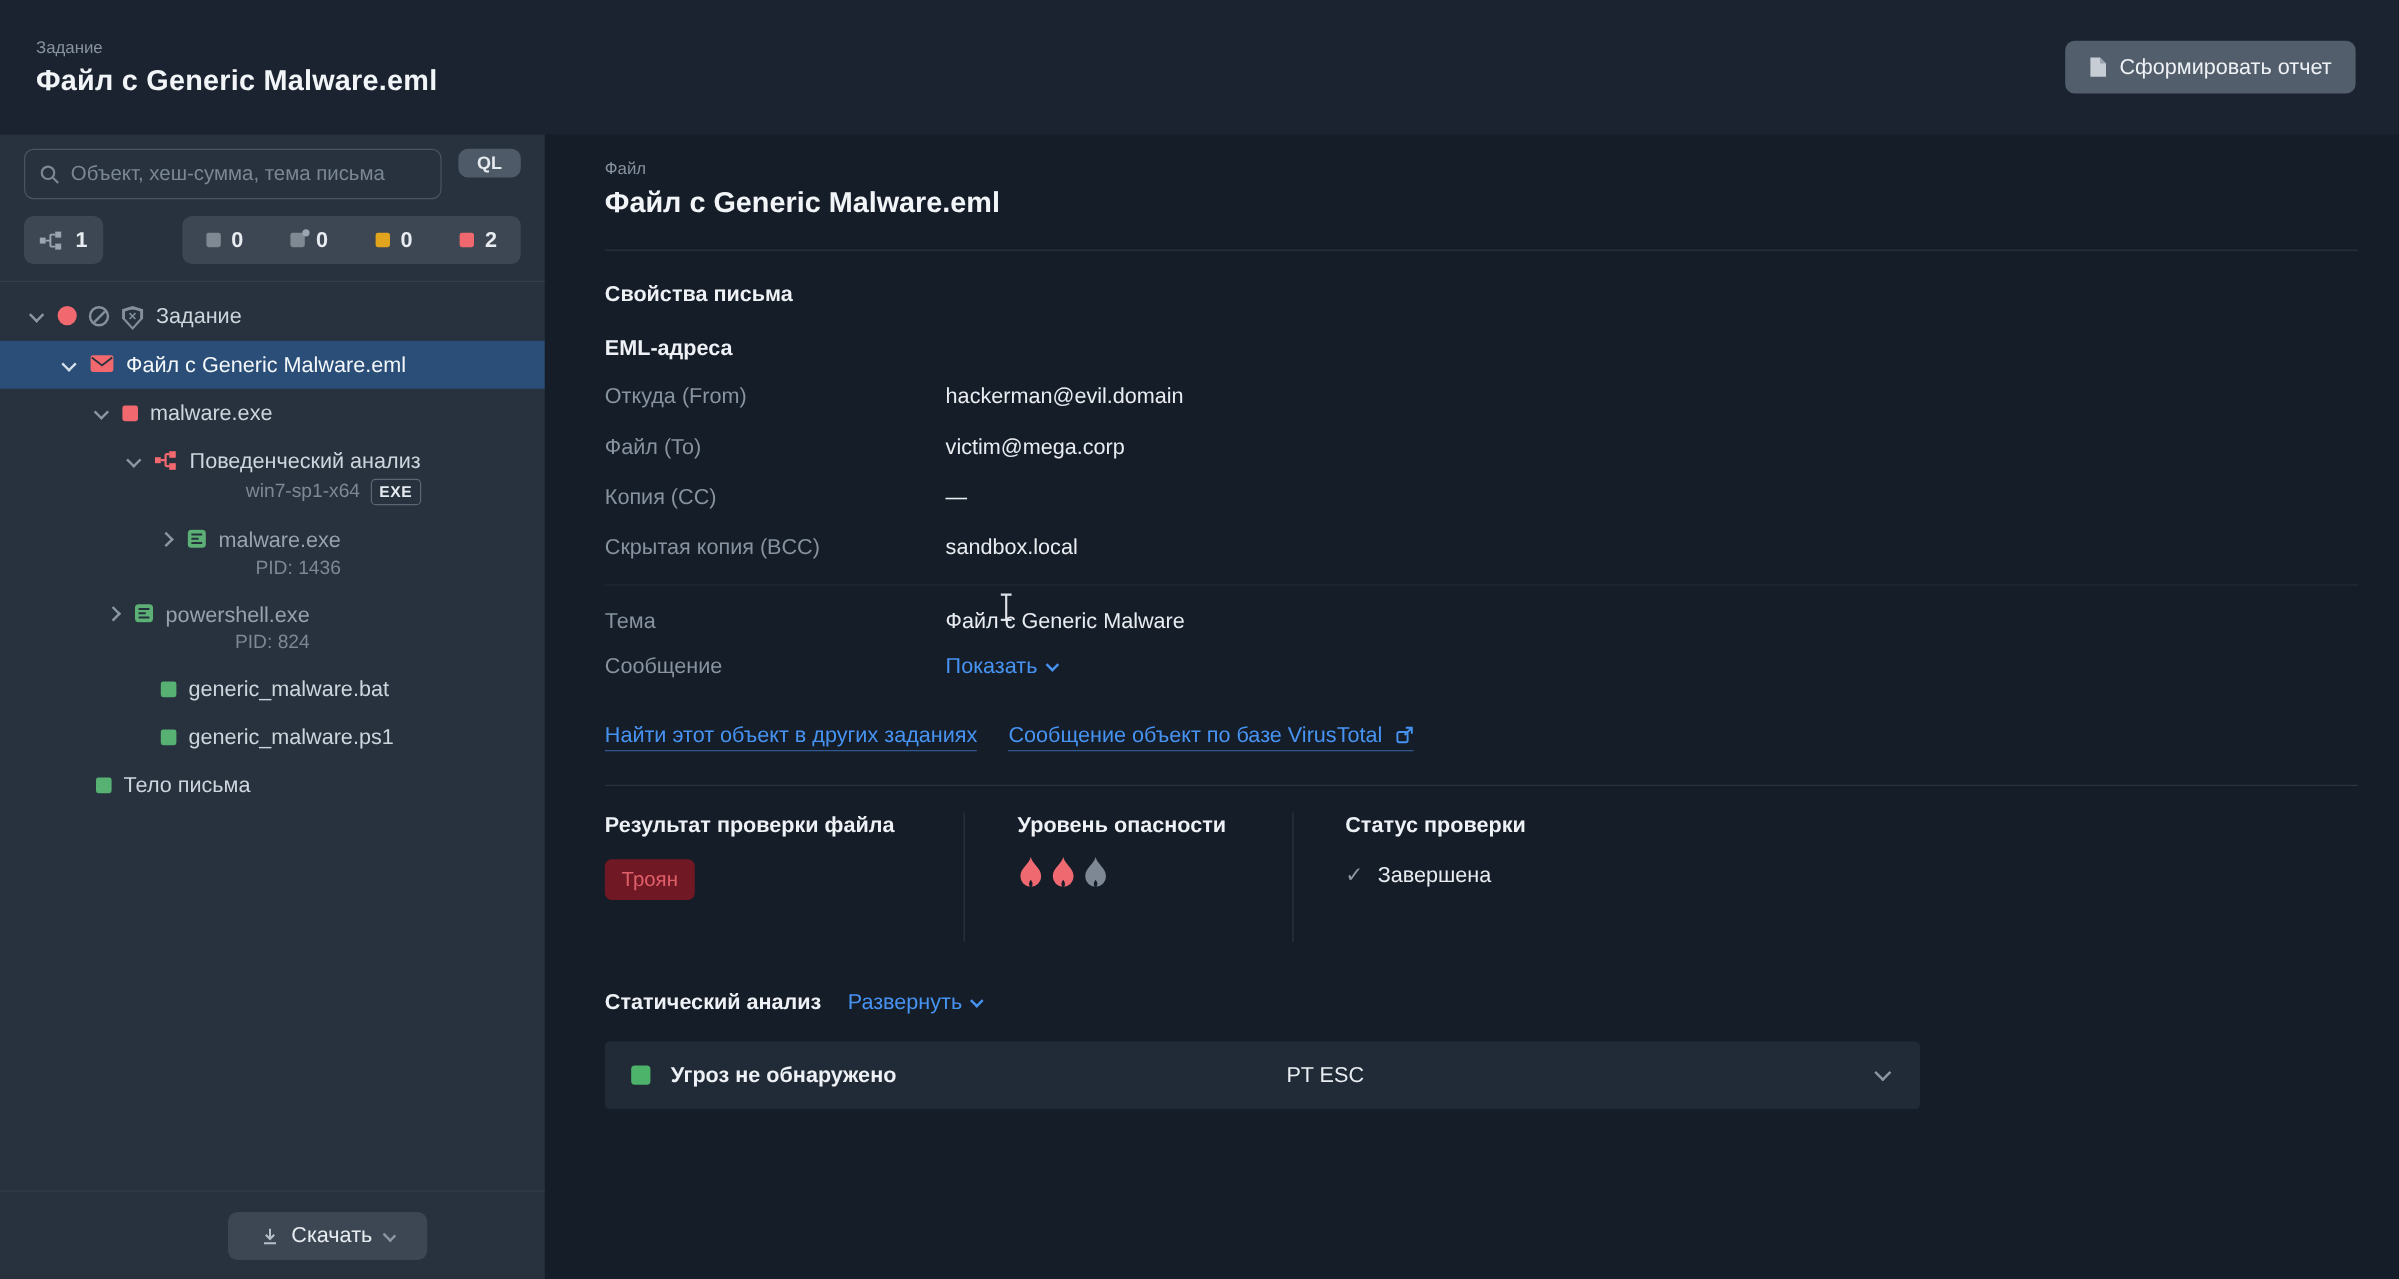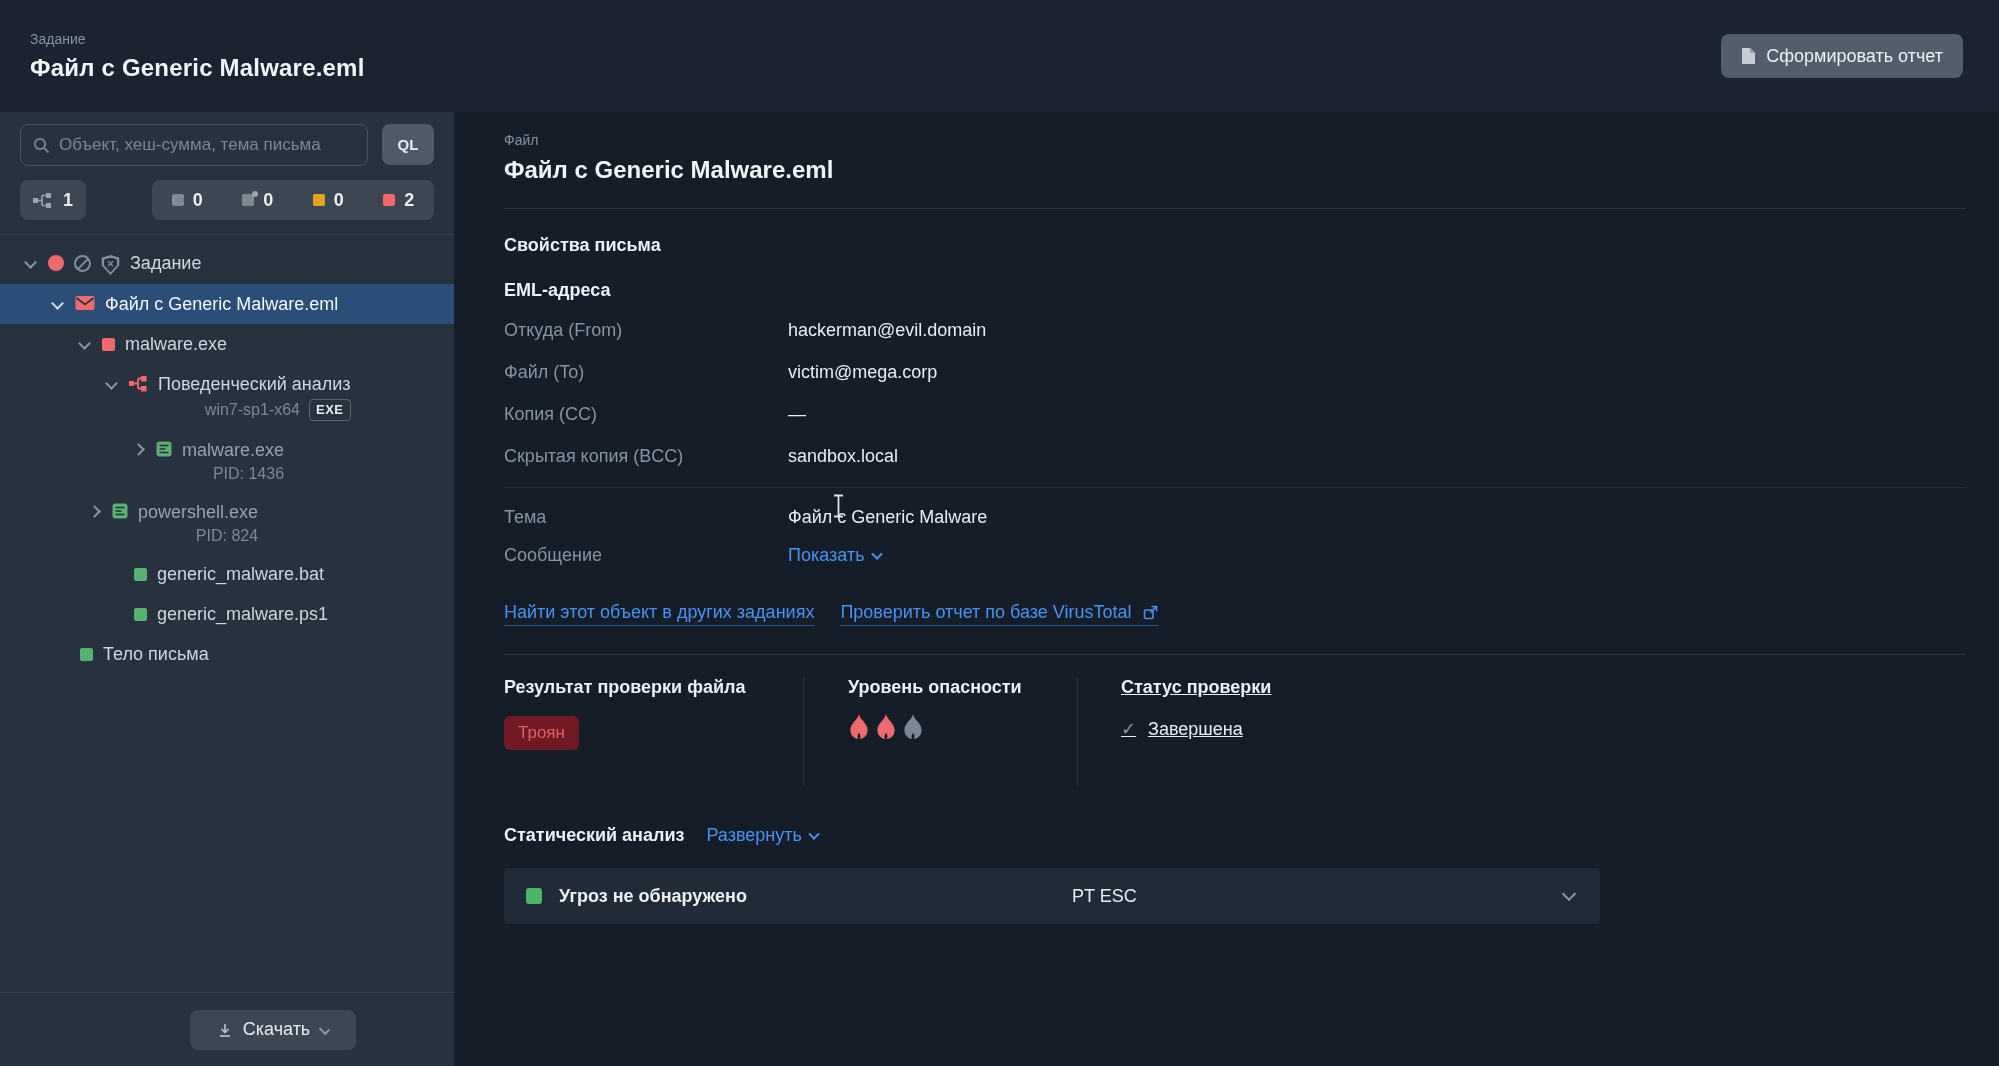--- a/index.html
+++ b/index.html
@@ -14,21 +14,21 @@
   .report-btn { display:flex; align-items:center; gap:10px; background:#525e6b; border:none; border-radius:8px; height:44px; padding:0 20px; color:#eef1f5; font-size:18px; font-family:Liberation Sans, sans-serif; cursor:pointer; }
 
   .body { flex:1; display:flex; min-height:0; }
 
   
   aside { width:454px; flex:0 0 454px; background:#27323e; display:flex; flex-direction:column; position:relative; }
   .search-row { display:flex; margin:12px 20px 0 20px; }
   .search-box { flex:1; height:42px; border:1px solid #49545f; border-radius:8px; display:flex; align-items:center; padding:0 12px; gap:9px; }
   .search-box input { flex:1; min-width:0; background:transparent; border:none; outline:none; color:#dfe5ec; font-size:17px; font-family:inherit; }
   .search-box input::placeholder { color:#7b8793; }
-  .ql-btn { width:52px; height:41px; margin-left:14px; background:#4e5a67; border:none; border-radius:8px; color:#e6ebf0; font-weight:bold; font-size:15px; font-family:inherit; cursor:pointer; }
+  .ql-btn { width:52px; height:24px; margin-left:14px; background:#4e5a67; border:none; border-radius:8px; color:#e6ebf0; font-weight:bold; font-size:15px; font-family:inherit; cursor:pointer; }
   .counters-row { display:flex; justify-content:space-between; margin:14px 20px 14px 20px; }
   .chip { background:#3c4753; border-radius:8px; height:40px; display:flex; align-items:center; }
   .tree-chip { padding:0 13px; gap:9px; font-weight:bold; font-size:18px; color:#e9edf2; }
   .sev-chip { width:282px; justify-content:space-around; }
   .sev-item { display:flex; align-items:center; gap:9px; font-weight:bold; font-size:18px; color:#e9edf2; }
   .sq { width:12px; height:12px; border-radius:2px; display:inline-block; position:relative; }
   .sqdot { position:absolute; width:6px; height:6px; border-radius:50%; background:#9aa5b0; top:-3px; right:-4px; }
   .sb-divider { border-top:1px solid #333e4a; }
 
   
@@ -78,21 +78,21 @@
   a.blue, .blue-link { color:#4793f2; font-size:18px; text-decoration:none; cursor:pointer; }
   .underlined { border-bottom:1px solid rgba(71,147,242,.5); padding-bottom:2px; }
   .bchev { display:inline-block; width:8px; height:8px; border-right:2px solid #4793f2; border-bottom:2px solid #4793f2; transform:rotate(45deg) translate(-2px,-2px); margin-left:8px; }
   .links-row { display:flex; gap:26px; margin-top:34px; align-items:center; }
 
   .verdict { display:flex; margin-top:22px; }
   .vcol { min-height:108px; }
   .vcol .vtitle { font-size:18px; font-weight:bold; color:#eef1f5; }
   .vcol1 { width:299px; }
   .vcol2 { border-left:1px solid #2a3542; padding-left:44px; width:274px; }
-  .vcol3 { border-left:1px solid #2a3542; padding-left:43px;text-decoration:underline; }
+  .vcol3 { border-left:1px solid #2a3542; padding-left:43px; }
   .tag-danger { display:inline-block; margin-top:18px; background:#701824; color:#e0606a; font-size:17px; border-radius:6px; padding:7px 14px; }
   .flames { margin-top:16px; display:flex; gap:5px; }
   .flame { color:#ee6a70; }
   .flame.off { color:#7d8894; }
   .status-line { margin-top:20px; display:flex; align-items:center; gap:12px; font-size:18px; color:#e9edf2; }
   .checkmark { color:#8b97a4; font-size:18px; }
 
   .static-head { margin-top:40px; display:flex; align-items:center; gap:22px; }
   .static-head .vtitle { font-size:18px; font-weight:bold; color:#eef1f5; }
   .result-bar { margin-top:22px; width:1096px; height:56px; background:#202b37; border-radius:4px; display:flex; align-items:center; padding:0 22px; position:relative; cursor:pointer; }
@@ -294,21 +294,21 @@
         <span class="plabel">Тема</span>
         <span class="pvalue">Файл с Generic Malware</span>
       </div>
       <div class="prow" style="margin-top:12px">
         <span class="plabel">Сообщение</span>
         <span class="blue-link"><span>Показать</span><span class="bchev"></span></span>
       </div>
 
       <div class="links-row">
         <a class="blue underlined">Найти этот объект в других заданиях</a>
-        <a class="blue underlined"><span>Проверить отчет по базе VirusTotal</span>
+        <a class="blue underlined"><span>Сообщение объект по базе VirusTotal</span>
           <svg width="15" height="15" viewBox="0 0 15 15" style="vertical-align:-2px;margin-left:6px">
               <rect x="1.5" y="5" width="8.5" height="8.5" rx="1.5" fill="none" stroke="#4793f2" stroke-width="1.6"></rect>
               <path d="M8.5 1.5h5v5M13 2 7.5 7.5" stroke="#4793f2" stroke-width="1.6" fill="none"></path>
             </svg>
         </a>
       </div>
 
       <div class="divider" style="margin-top:28px"></div>
 
       <div class="verdict">

